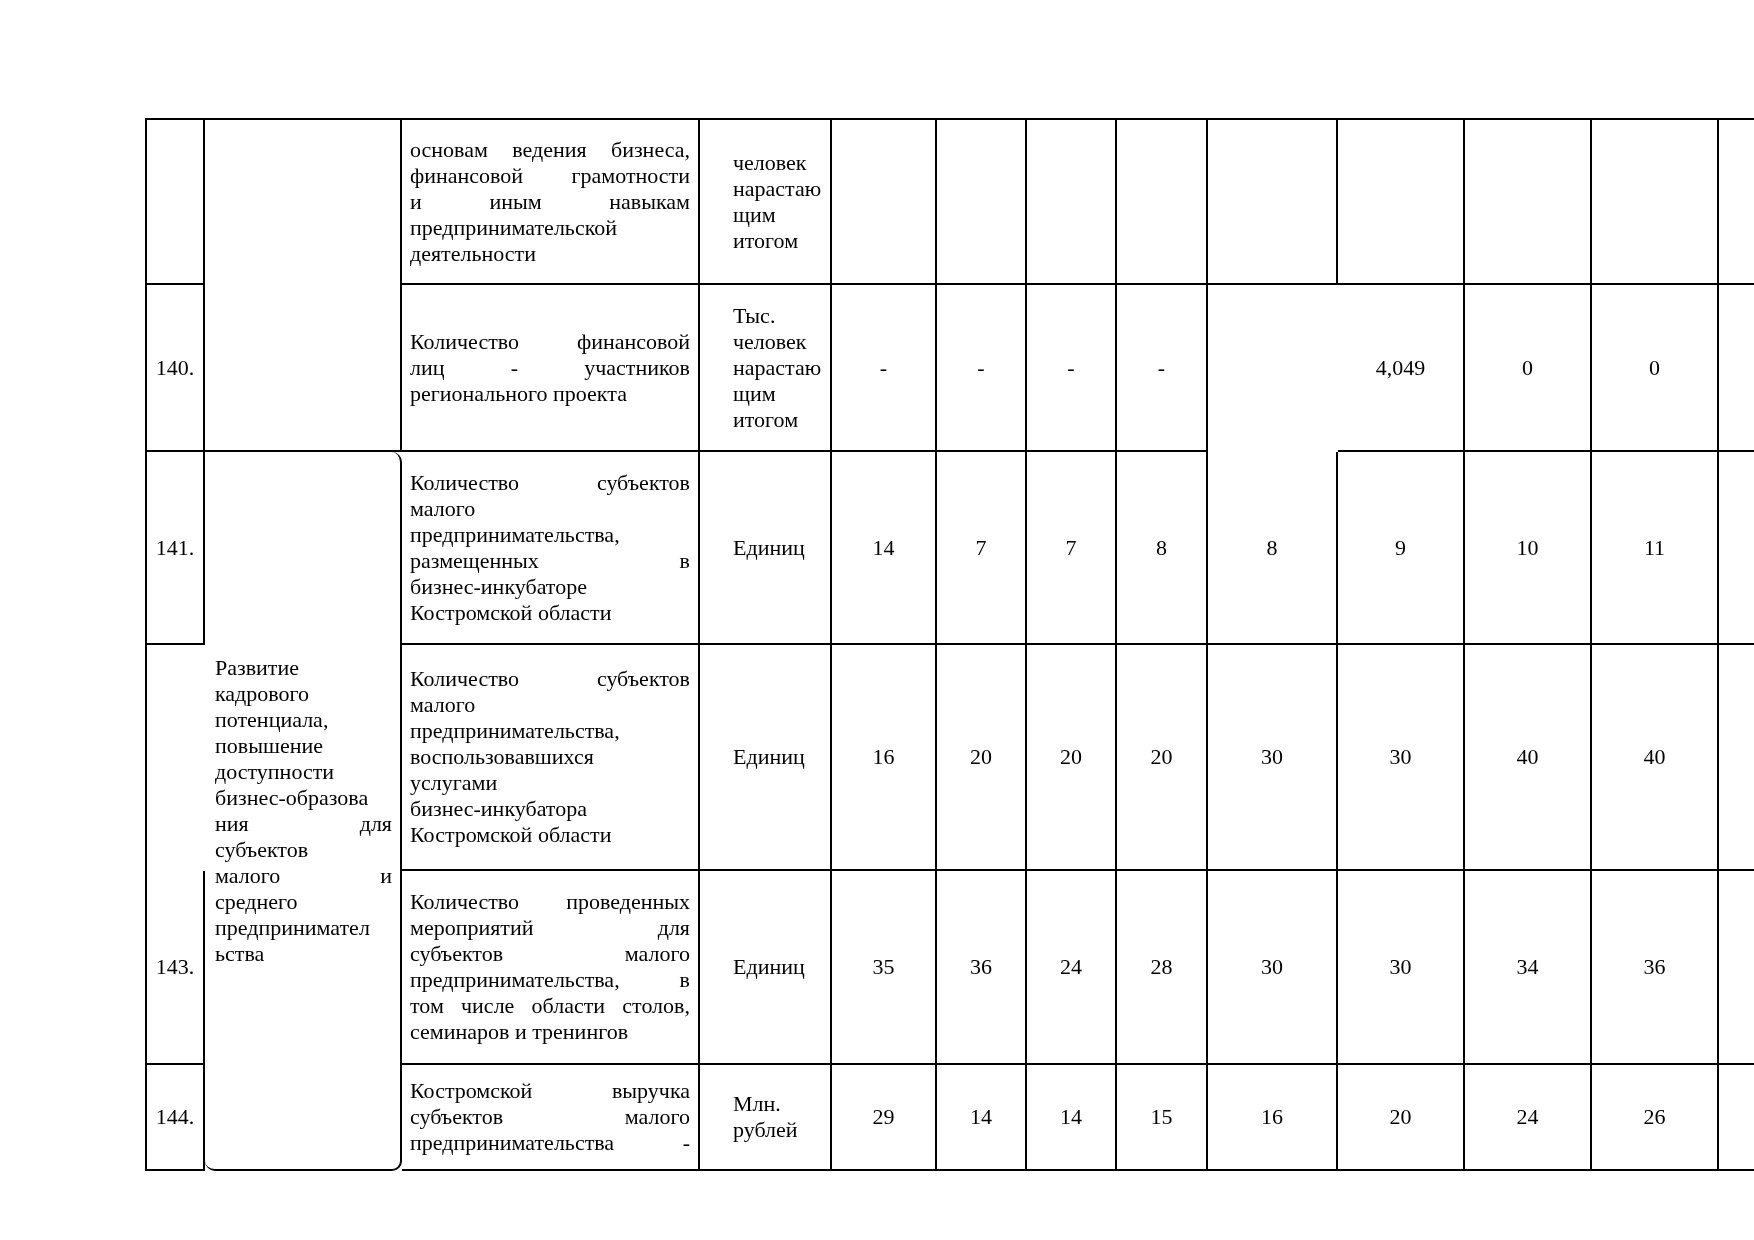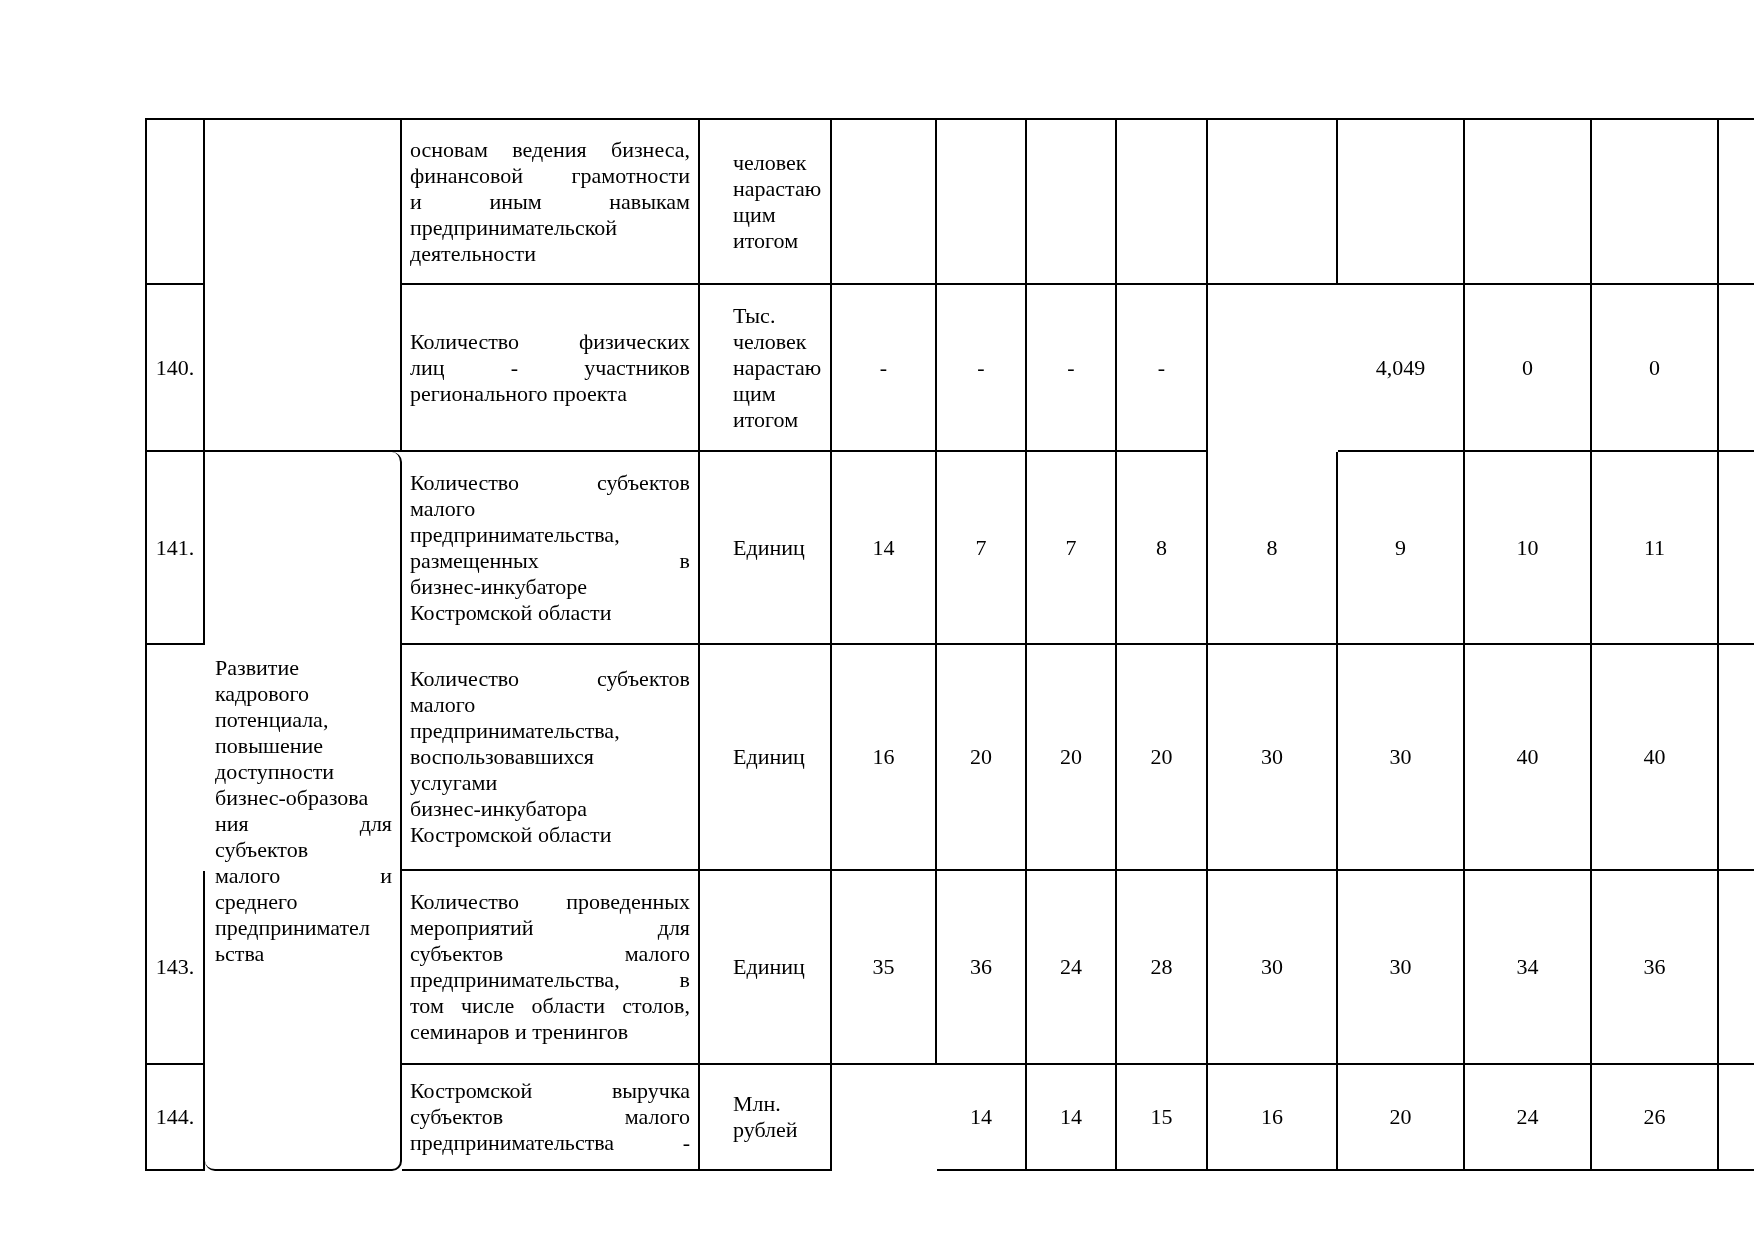--- a/index.html
+++ b/index.html
@@ -108,21 +108,21 @@
     <div class="cell" style="grid-area:1/12/2/13">
         <span class="value-text"></span>
       </div>
     <div class="cell no-right" style="grid-area:1/13/2/14"></div>
 
     <div class="cell" style="grid-area:2/1/3/2">
       <span class="num-text">140.</span>
     </div>
     <div class="cell text-cell" style="grid-area:2/3/3/4">
       <div class="cell-text last-left">
-          <div class="tline">Количество физических</div>
+          <div class="tline">Количество финансовой</div>
           <div class="tline">лиц - участников</div>
           <div class="tline">регионального проекта</div>
         </div>
     </div>
     <div class="cell" style="grid-area:2/4/3/5">
       <span class="unit-text">Тыс.
 человек
 нарастаю
 щим
 итогом</span>
@@ -298,20 +298,23 @@
       <div class="cell-text">
           <div class="tline">Костромской выручка</div>
           <div class="tline">субъектов малого</div>
           <div class="tline">предпринимательства -</div>
         </div>
     </div>
     <div class="cell" style="grid-area:6/4/7/5">
       <span class="unit-text">Млн.
 рублей</span>
     </div>
+    <div class="cell" style="grid-area:6/5/7/6">
+        <span class="value-text">29</span>
+      </div>
     <div class="cell" style="grid-area:6/6/7/7">
         <span class="value-text">14</span>
       </div>
     <div class="cell" style="grid-area:6/7/7/8">
         <span class="value-text">14</span>
       </div>
     <div class="cell" style="grid-area:6/8/7/9">
         <span class="value-text">15</span>
       </div>
     <div class="cell" style="grid-area:6/9/7/10">

